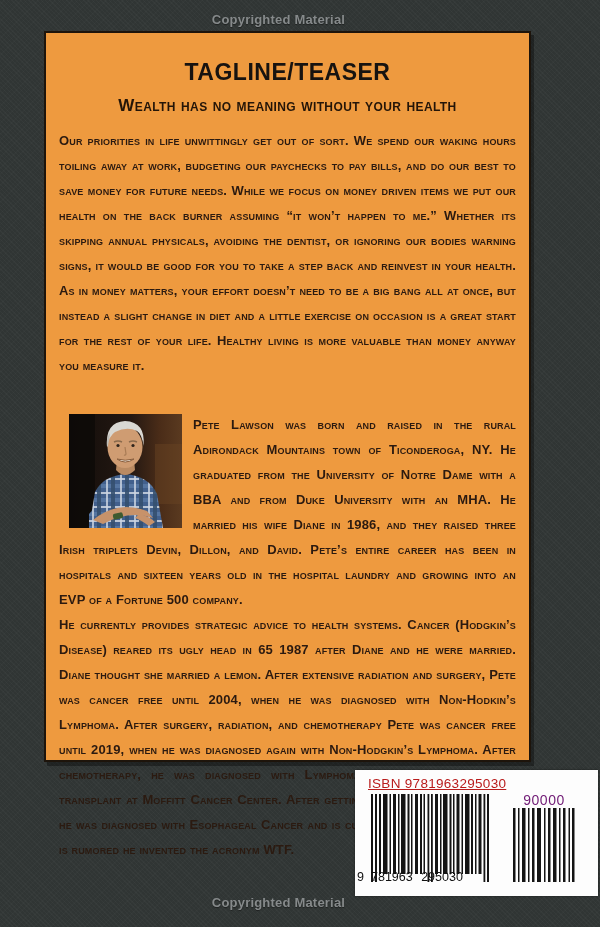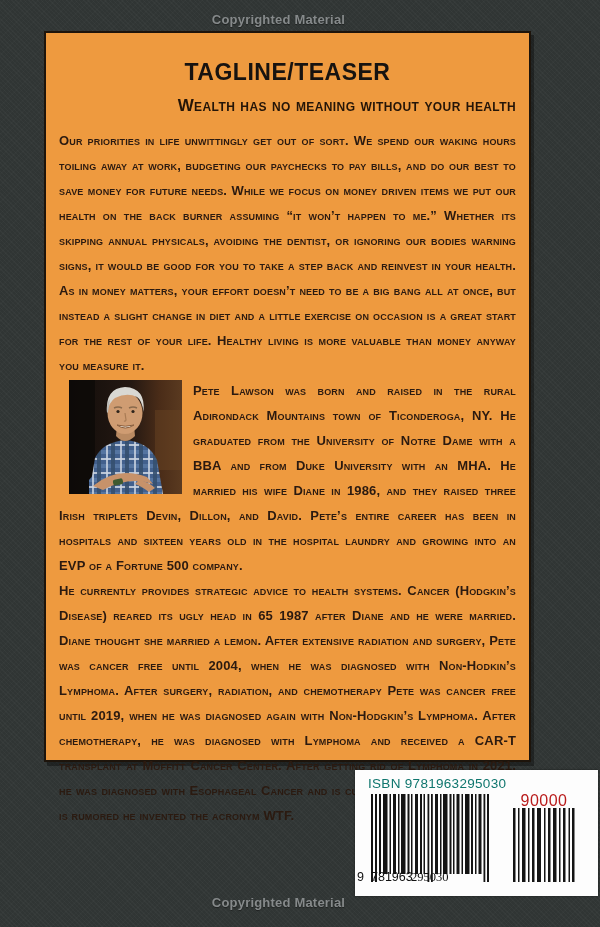--- a/index.html
+++ b/index.html
@@ -32,57 +32,57 @@
     box-shadow:3px 4px 0 rgba(0,0,0,.35);
     padding:0 13px;
     color:var(--ink);
   }
   .h-big{
     text-align:center;color:var(--heading);
     font-size:23px;font-weight:800;letter-spacing:.5px;
   }
   .tagline-heading{margin-top:26px;}
   .tagline{
-    text-align:right;font-variant:small-caps;font-weight:800;
+    text-align:center;font-variant:small-caps;font-weight:800;
     font-size:17px;letter-spacing:.4px;margin-top:10px;color:#241508;
   }
   .summary-heading{margin-top:22px;}
   .body-text{
     font-variant:small-caps;font-weight:700;font-size:13px;
     line-height:25px;text-align:justify;letter-spacing:.15px;
     color:var(--ink);
   }
   .summary-para{margin-top:12px;}
-  .bio{}
+  .bio{margin-top:34px;}
   .bio p{margin:0;}
   .author-photo{
     float:left;width:113px;height:114px;margin:2px 11px 4px 10px;
     display:block;
   }
 
   .barcode-box{
     position:absolute;left:355px;top:770px;width:243px;height:126px;
     background:#fdfdfd;box-shadow:0 0 2px rgba(0,0,0,.5);
   }
   .isbn-label{
     position:absolute;left:13px;top:6px;
-    font-size:13.5px;color:#0f766e;letter-spacing:.3px;
+    font-size:13.5px;color:#b91c1c;letter-spacing:.3px;text-decoration:underline;
   }
   .ean-main{position:absolute;left:16px;top:24px;width:118px;height:88px;}
   .ean-digits{
     position:absolute;left:2px;top:100px;width:146px;
     font-size:12.5px;color:#111;display:flex;
   }
   .ean-digits .d9{width:14px;text-align:left;}
   .ean-digits .g1{width:40px;text-align:right;}
-  .ean-digits .g2{width:62px;font-family:Liberation Serif, serif;}
+  .ean-digits .g2{width:62px;text-align:center;}
   .ean-supp{position:absolute;left:158px;top:38px;width:62px;height:74px;}
   .supp-digits{
     position:absolute;left:158px;top:22px;width:62px;text-align:center;
-    font-size:16px;color:#b91c1c;letter-spacing:.5px;
+    font-size:14px;color:#701a75;letter-spacing:.5px;
   }
 </style>
 </head>
 <body>
 
 <div class="copyright top">Copyrighted Material</div>
 
 <div class="cover">
   <div class="h-big tagline-heading">TAGLINE/TEASER</div>
   <div class="tagline">Wealth has no meaning without your health</div>

